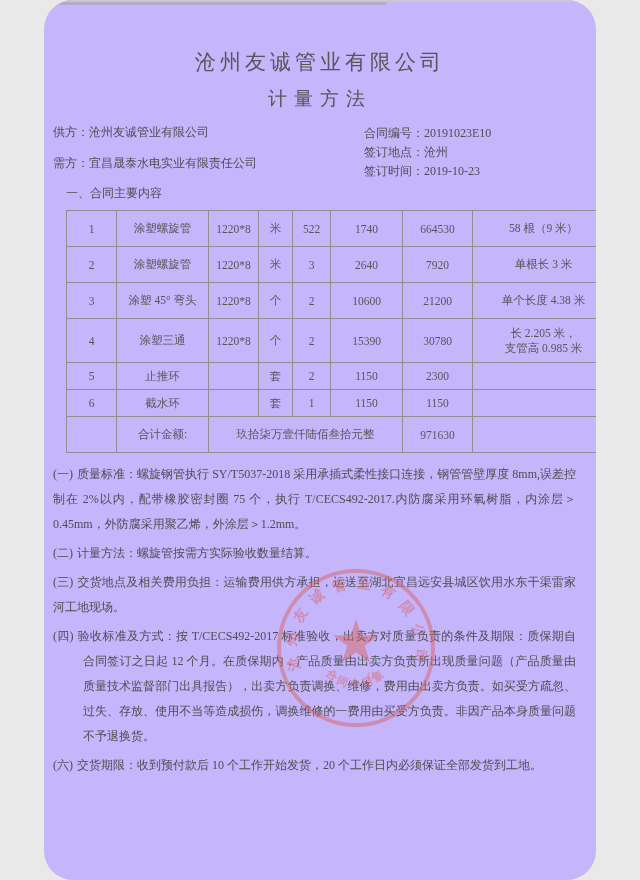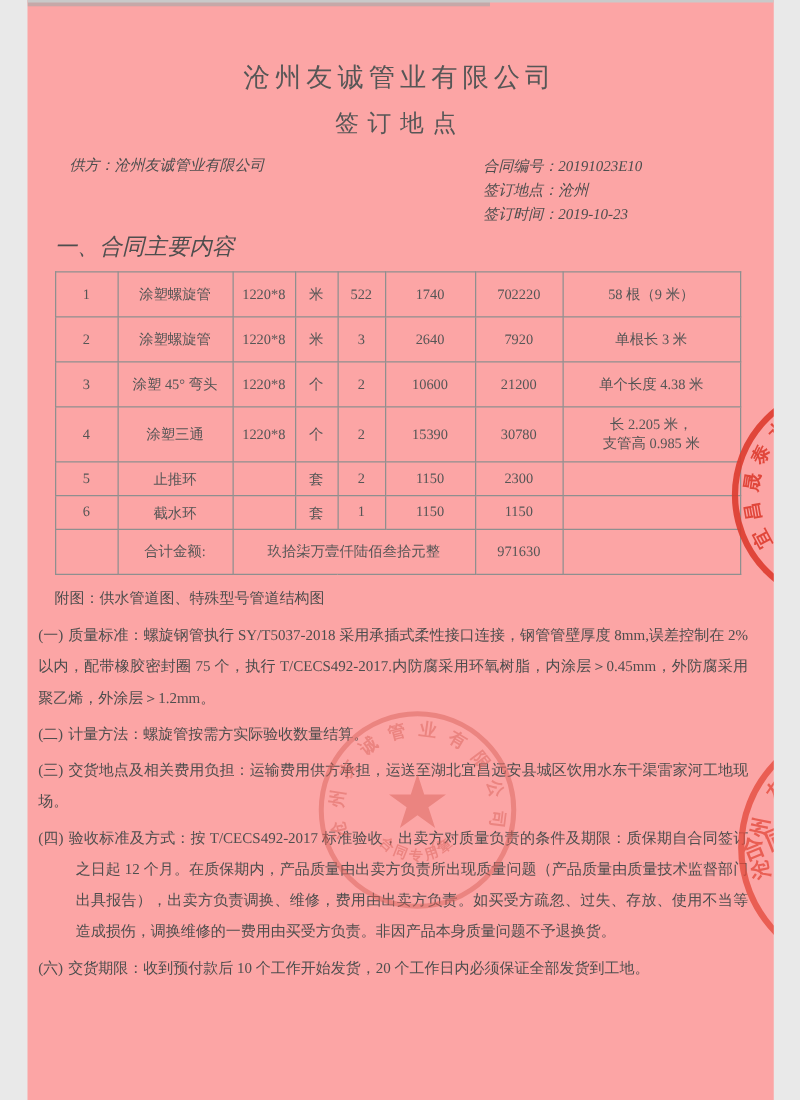--- a/index.html
+++ b/index.html
@@ -1,37 +1,38 @@
 <!DOCTYPE html>
 <html><head>
 <meta charset="utf-8">
 <style>
   html,body { margin:0; padding:0; background:#e9e9e9; }
   .page {
-    position:relative; width:597px; height:880px; margin:0 auto;
-    background:#fca5a5; overflow:hidden;
+    position:relative; width:552px; height:880px; margin:0 auto;
+    background:#c4b5fd; overflow:hidden;
     font-family:"Liberation Serif","DejaVu Serif",serif;
     color:#4e4e4e;
+    border-radius:29px;
   }
   .scan-edge-1 { position:absolute; top:0; left:0; width:62%; height:5px; background:#a9a9a9; opacity:.65; }
   .scan-edge-2 { position:absolute; top:0; left:0; width:100%; height:2px; background:#c9c9c9; }
 
   .title { margin:48px 0 0; text-align:center; font-size:21px; font-weight:500;
            letter-spacing:4px; color:#565656; }
   .subtitle { margin:10px 0 0; text-align:center; font-size:19px; font-weight:500;
               letter-spacing:7px; color:#565656; }
 
   .info { display:flex; justify-content:space-between; align-items:flex-start;
-          margin-top:12px; padding:0 14px 0 34px; font-size:12px;font-style:italic; }
+          margin-top:12px; padding:0 14px 0 9px; font-size:12px; }
   .info-left .party { white-space:nowrap; }
   .info-left .buyer { margin-top:14px; }
   .info-right { width:218px; line-height:19px; }
   .info-right .meta-line { white-space:nowrap; }
 
-  .sec1-heading { margin:4px 0 0 22px; font-size:18px;font-style:italic; }
+  .sec1-heading { margin:4px 0 0 22px; font-size:12px; }
 
   table.items { border-collapse:collapse; table-layout:fixed; width:548px;
                 margin:8px 0 0 22px; font-size:11.5px; color:#565656; }
   table.items th, table.items td { border:1px solid #8f8f8f; text-align:center;
                 padding:1px 3px; font-weight:normal; overflow:hidden; }
   tr.r-head   { height:30px; }
   tr.r-std    { height:36px; }
   tr.r-tall   { height:44px; }
   tr.r-short  { height:27px; }
   tr.r-total  { height:36px;padding-left:27px; }
@@ -56,26 +57,29 @@
 </style>
 </head>
 <body>
 
 <div class="page">
 
   <div class="scan-edge-1"></div>
   <div class="scan-edge-2"></div>
 
   <h1 class="title">沧州友诚管业有限公司</h1>
-  <h2 class="subtitle">签订地点</h2>
+  <h2 class="subtitle">计量方法</h2>
 
   <div class="info">
     <div class="info-left">
       <div class="party supplier">
         <span>供方：</span><span>沧州友诚管业有限公司</span>
+      </div>
+      <div class="party buyer">
+        <span>需方：</span><span>宜昌晟泰水电实业有限责任公司</span>
       </div>
     </div>
     <div class="info-right">
       <div class="meta-line">
         <span>合同编号：</span><span>20191023E10</span>
       </div>
       <div class="meta-line">
         <span>签订地点：</span><span>沧州</span>
       </div>
       <div class="meta-line">
@@ -98,21 +102,21 @@
         <col style="width:142px">
     </colgroup>
     <tbody>
     <tr class="r-std">
       <td>1</td>
       <td>涂塑螺旋管</td>
       <td>1220*8</td>
       <td>米</td>
       <td>522</td>
       <td>1740</td>
-      <td>702220</td>
+      <td>664530</td>
       <td>58 根（9 米）</td>
     </tr>
     <tr class="r-std">
       <td>2</td>
       <td>涂塑螺旋管</td>
       <td>1220*8</td>
       <td>米</td>
       <td>3</td>
       <td>2640</td>
       <td>7920</td>
@@ -162,21 +166,20 @@
     <tr class="r-total">
       <td></td>
       <td>合计金额:</td>
       <td colspan="4">玖拾柒万壹仟陆佰叁拾元整</td>
       <td>971630</td>
       <td></td>
     </tr>
   </tbody>
     </table>
 
-  <div class="attachment">附图：供水管道图、特殊型号管道结构图</div>
 
 
   <div class="clauses">
     <p class="clause"><span class="clabel">(一)</span><span>质量标准：螺旋钢管执行 SY/T5037-2018 采用承插式柔性接口连接，钢管管壁厚度 8mm,误差控制在 2%以内，配带橡胶密封圈 75 个，执行 T/CECS492-2017.内防腐采用环氧树脂，内涂层＞0.45mm，外防腐采用聚乙烯，外涂层＞1.2mm。</span></p>
     <p class="clause"><span class="clabel">(二)</span><span>计量方法：螺旋管按需方实际验收数量结算。</span></p>
     <p class="clause"><span class="clabel">(三)</span><span>交货地点及相关费用负担：运输费用供方承担，运送至湖北宜昌远安县城区饮用水东干渠雷家河工地现场。</span></p>
     <p class="clause hang"><span class="clabel">(四)</span><span>验收标准及方式：按 T/CECS492-2017 标准验收，出卖方对质量负责的条件及期限：质保期自合同签订之日起 12 个月。在质保期内，产品质量由出卖方负责所出现质量问题（产品质量由质量技术监督部门出具报告），出卖方负责调换、维修，费用由出卖方负责。如买受方疏忽、过失、存放、使用不当等造成损伤，调换维修的一费用由买受方负责。非因产品本身质量问题不予退换货。</span></p>
     <p class="clause"><span class="clabel">(六)</span><span>交货期限：收到预付款后 10 个工作开始发货，20 个工作日内必须保证全部发货到工地。</span></p>
 
   </div>

